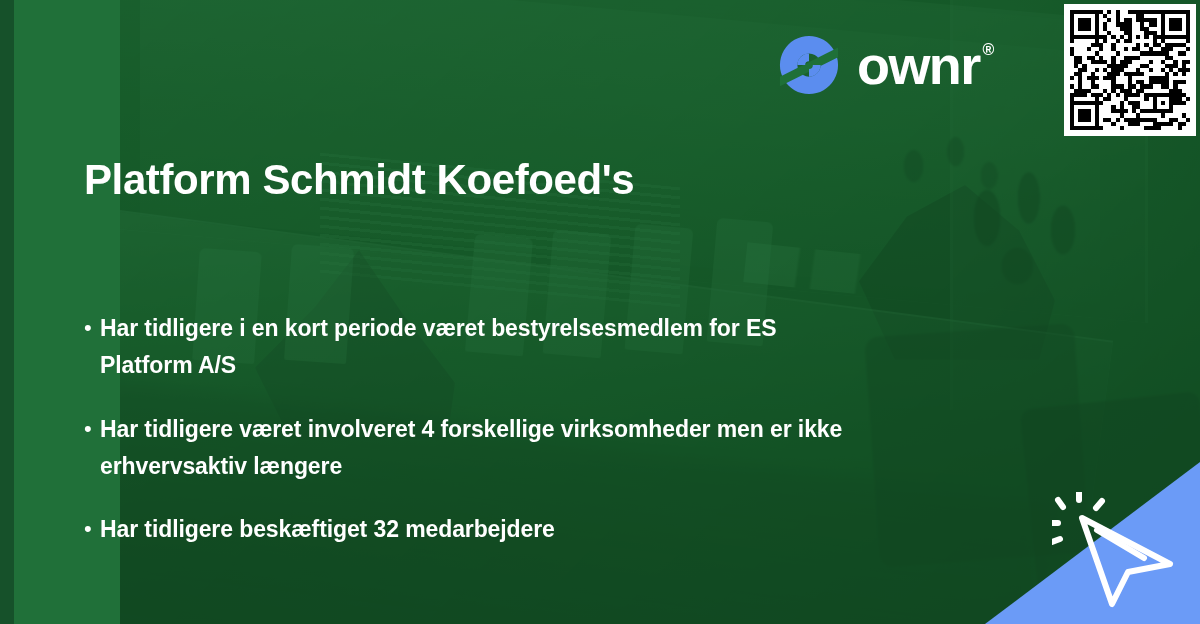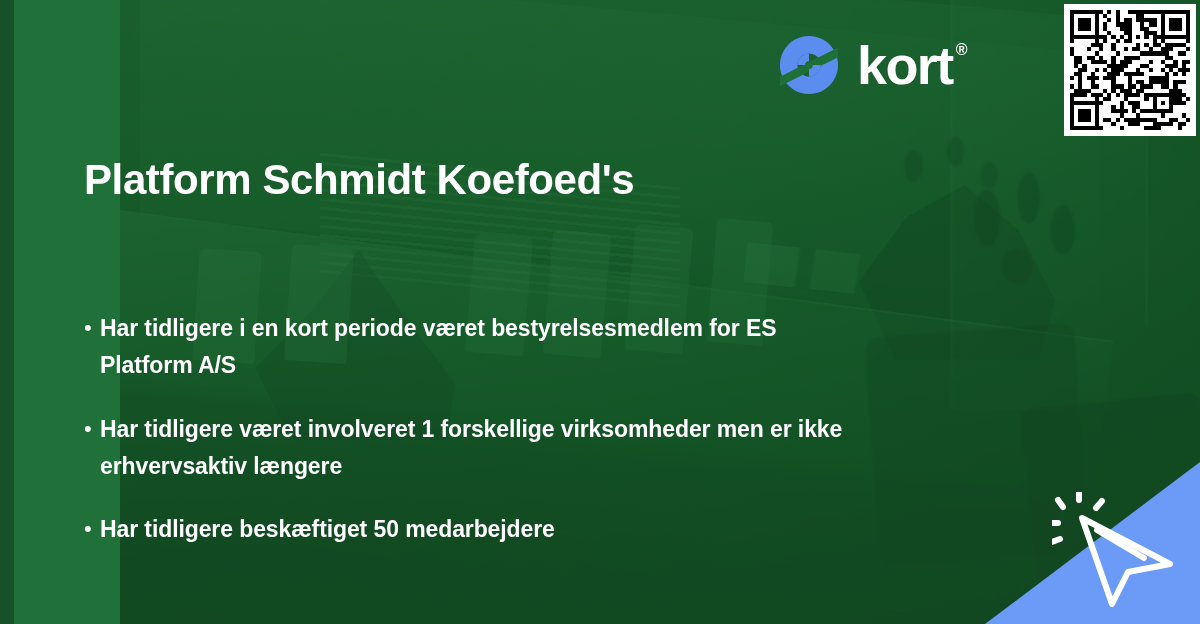--- a/index.html
+++ b/index.html
@@ -223,21 +223,21 @@
         <g>
           <path d="M32 2 A30 30 0 1 1 31.99 2 Z M32 20 A12 12 0 1 0 32.01 20 Z" fill="#5b8def" fill-rule="evenodd"></path>
           <path d="M2 44 L62 14 L62 24 L2 54 Z" fill="#1f7038"></path>
           <path d="M32 20 A12 12 0 0 1 44 32 A12 12 0 0 1 32 44 A12 12 0 0 1 20 32 A12 12 0 0 1 32 20 Z" fill="none"></path>
           <path d="M20 32 A12 12 0 0 1 32 20 L32 28 A4 4 0 0 0 28 32 Z" fill="#5b8def"></path>
           <path d="M44 32 A12 12 0 0 1 32 44 L32 36 A4 4 0 0 0 36 32 Z" fill="#5b8def"></path>
         </g>
       </svg>
     </span>
     <span class="brand-word">
-      <span>kort</span>
+      <span>ownr</span>
       <span class="brand-reg">®</span>
     </span>
   </div>
 
   <div class="qr-box">
     <div class="qr-grid" id="qr" style="grid-template-columns: repeat(29, 1fr); grid-template-rows: repeat(29, 1fr);">
         <i style="background: rgb(0, 0, 0);"></i>
         <i style="background: rgb(0, 0, 0);"></i>
         <i style="background: rgb(0, 0, 0);"></i>
         <i style="background: rgb(0, 0, 0);"></i>
@@ -1085,25 +1085,25 @@
     <div class="l1">Platform Schmidt Koefoed's</div>
   </div>
 
   <div class="bullets">
     <div class="bullet">
       <span class="dot">•</span>
       <span class="btext">Har tidligere i en kort periode været bestyrelsesmedlem for ES Platform A/S</span>
     </div>
     <div class="bullet">
       <span class="dot">•</span>
-      <span class="btext">Har tidligere været involveret 1 forskellige virksomheder men er ikke erhvervsaktiv længere</span>
+      <span class="btext">Har tidligere været involveret 4 forskellige virksomheder men er ikke erhvervsaktiv længere</span>
     </div>
     <div class="bullet">
       <span class="dot">•</span>
-      <span class="btext">Har tidligere beskæftiget 50 medarbejdere</span>
+      <span class="btext">Har tidligere beskæftiget 32 medarbejdere</span>
     </div>
   </div>
 
   <div class="corner-wedge"></div>
   <svg class="cursor-svg" viewBox="0 0 130 118">
     <g fill="none" stroke="#ffffff" stroke-width="6" stroke-linecap="round" stroke-linejoin="round">
       <path d="M30 26 L118 72 L76 80 L60 112 Z"></path>
       <path d="M45 38 L92 66"></path>
       <path d="M27 8 L27 0"></path>
       <path d="M11 15 L6 8"></path>

